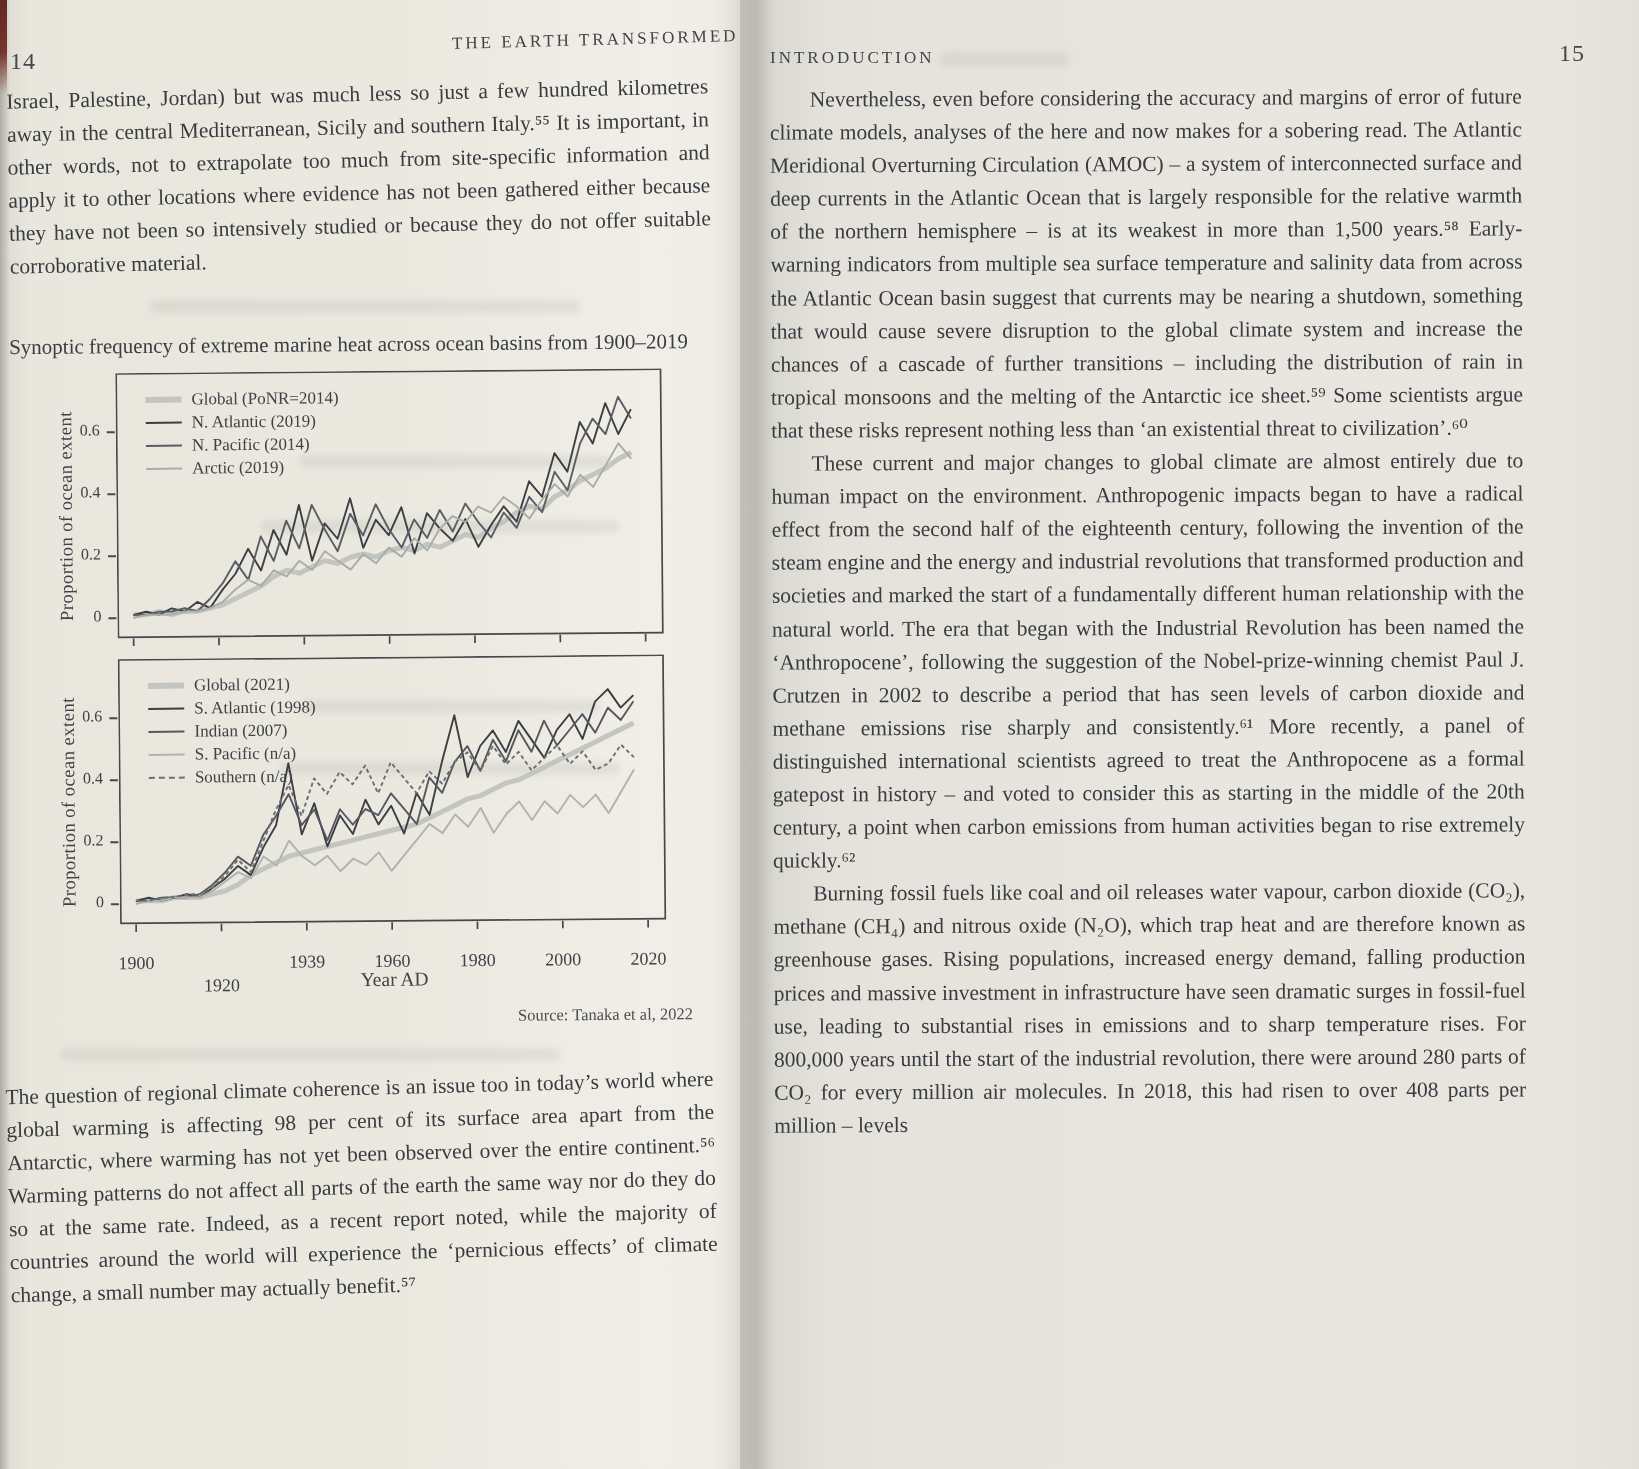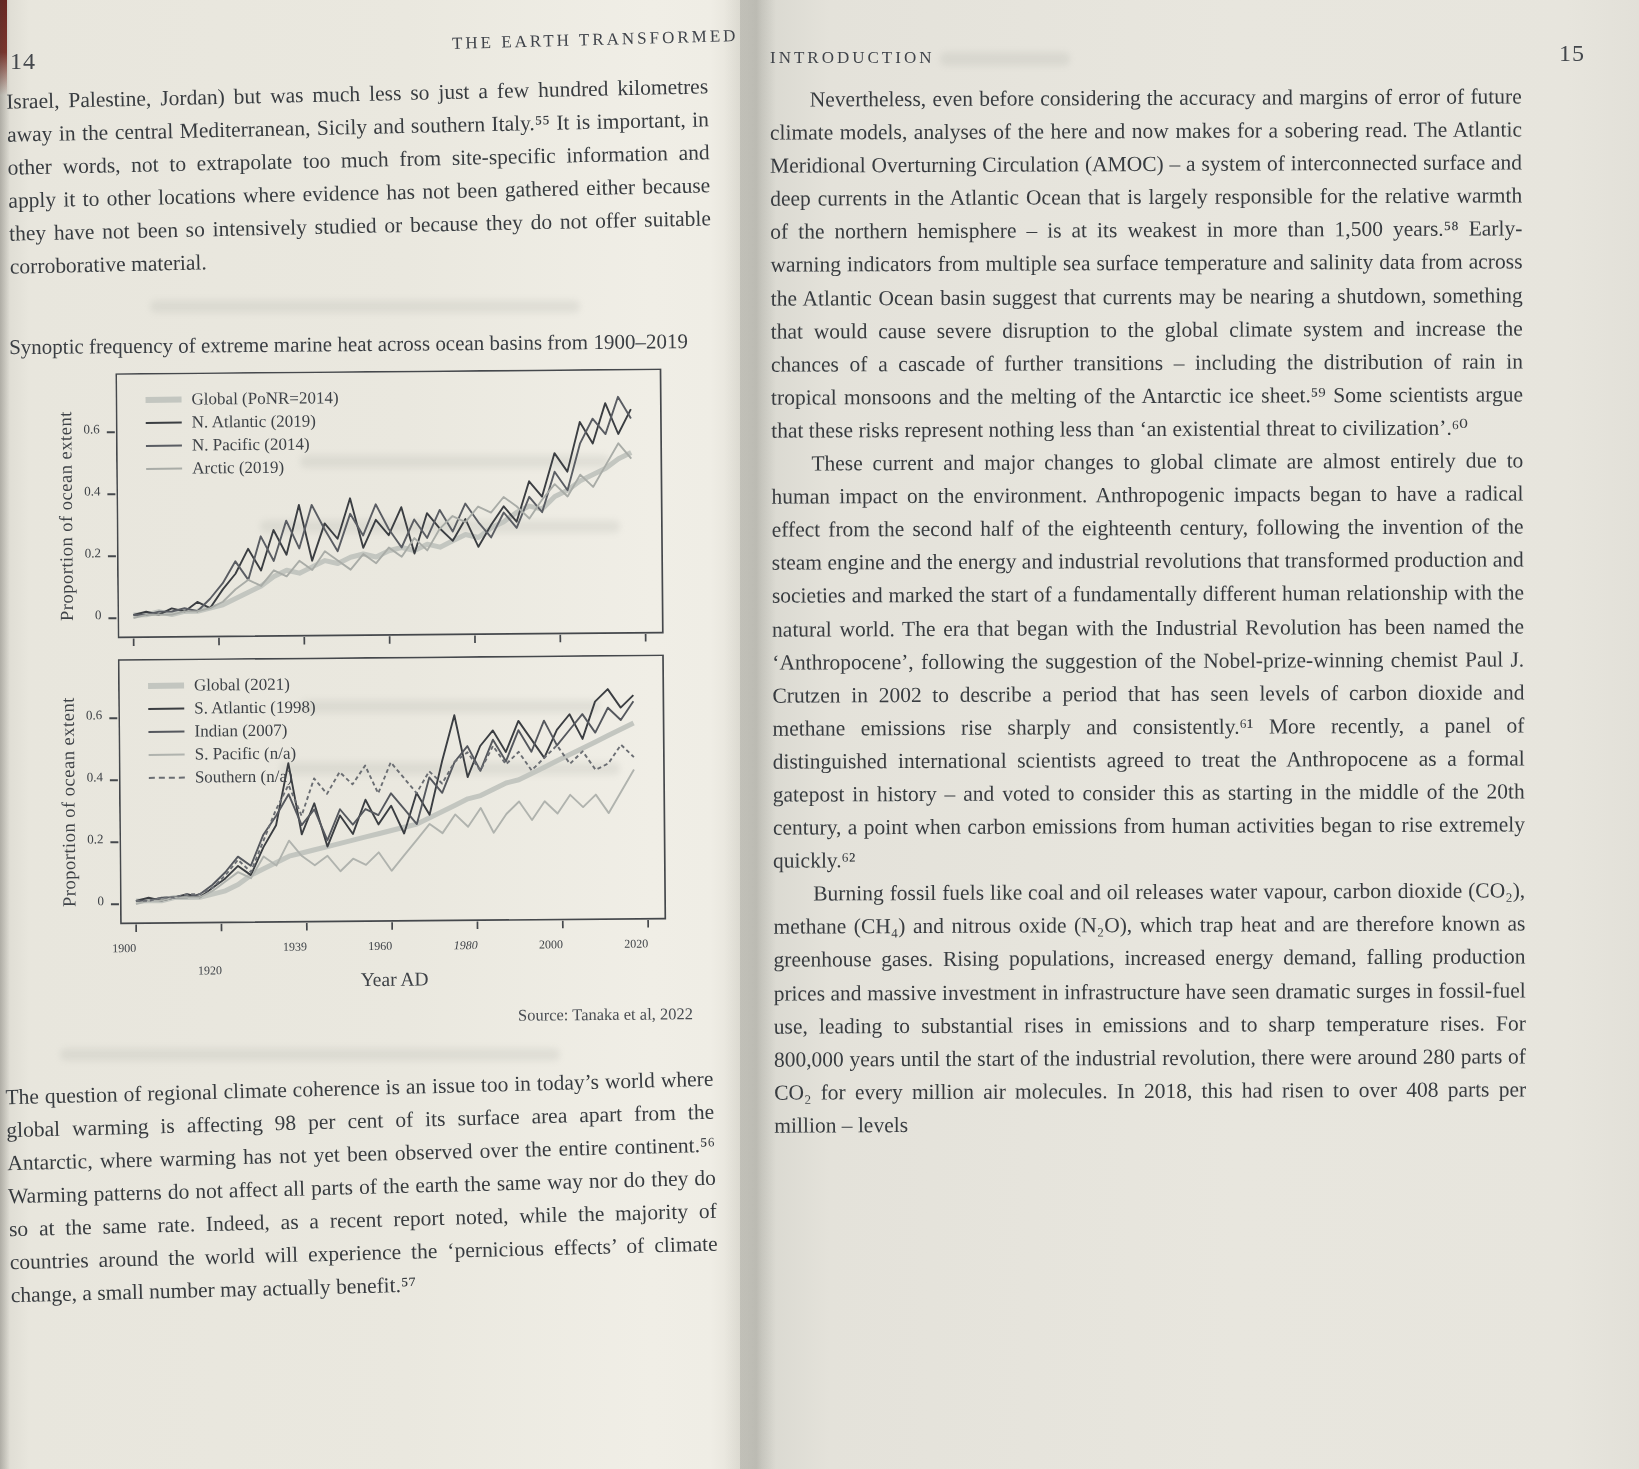--- a/index.html
+++ b/index.html
@@ -31,28 +31,28 @@
   .right-text{position:absolute;left:32px;top:82px;width:752px;transform:rotate(-0.25deg);}
   .right-text p{text-indent:40px;line-height:33.1px;}
 
   .figure{position:absolute;left:10px;top:332px;width:714px;transform:rotate(-0.5deg);}
   .fig-title{font-size:21px;white-space:nowrap;overflow:hidden;color:#3a3e43;margin-left:2px;}
   .chart-row{position:relative;height:276px;margin-top:14px;}
   .chart-row + .chart-row{margin-top:10px;}
   svg.chart{position:absolute;left:108px;top:0;}
   .ylabel{position:absolute;left:-72px;top:132px;width:260px;text-align:center;
     transform:rotate(-90deg);font-size:18.5px;letter-spacing:0.5px;color:#3e4247;}
-  .ytick{position:absolute;left:48px;width:44px;text-align:right;font-size:13px;color:#3e4247;}
+  .ytick{position:absolute;left:48px;width:44px;text-align:right;font-size:16px;color:#3e4247;}
   .ytm{position:absolute;left:99px;width:8px;height:1.7px;background:#45484c;}
   .legend{position:absolute;left:138px;top:15px;}
   .li{display:flex;align-items:center;height:23px;}
   .sw{display:inline-block;width:36px;margin-right:10px;}
   .ll{font-size:17px;color:#3e4247;white-space:nowrap;}
   .xaxis{position:relative;height:30px;margin-top:4px;}
-  .xt{position:absolute;top:2px;width:48px;font-size:12px;color:#3e4247;}
+  .xt{position:absolute;top:14px;width:48px;text-align:center;font-size:18px;color:#3e4247;}
   .xtitle{position:relative;margin-left:108px;width:548px;text-align:center;
     font-size:19.5px;color:#3e4247;margin-top:2px;}
   .source{text-align:right;padding-right:34px;font-size:16.5px;color:#4a4e53;margin-top:16px;}
 
   .smudge{position:absolute;border-radius:6px;background:#8d9189;opacity:0.14;filter:blur(3px);pointer-events:none;}
 </style>
 </head>
 <body>
 
 <div class="book">
@@ -179,21 +179,21 @@
           <div class="ytm" style="top: 120px;"></div>
           <div class="ytick" style="top: 48px;">0.6</div>
           <div class="ytm" style="top: 58px;"></div>
         </div>
 
       <div class="xaxis" id="xaxis">
           <div class="xt" style="left: 100px;">1900</div>
           <div class="xt" style="left: 185.333px; margin-top: 23px;">1920</div>
           <div class="xt" style="left: 270.667px;">1939</div>
           <div class="xt" style="left: 356px;">1960</div>
-          <div class="xt" style="left: 441.333px; font-style: italic;">1980</div>
+          <div class="xt" style="left: 441.333px;">1980</div>
           <div class="xt" style="left: 526.667px;">2000</div>
           <div class="xt" style="left: 612px;">2020</div>
         </div>
       <div class="xtitle">Year AD</div>
       <div class="source">Source: Tanaka et al, 2022</div>
     </div>
 
     <div class="textblock left-text2">
         <p>The question of regional climate coherence is an issue too in today’s world where global warming is affecting 98 per cent of its surface area apart from the Antarctic, where warming has not yet been observed over the entire continent.⁵⁶ Warming patterns do not affect all parts of the earth the same way nor do they do so at the same rate. Indeed, as a recent report noted, while the majority of countries around the world will experience the ‘pernicious effects’ of climate change, a small number may actually benefit.⁵⁷</p>
       </div>

